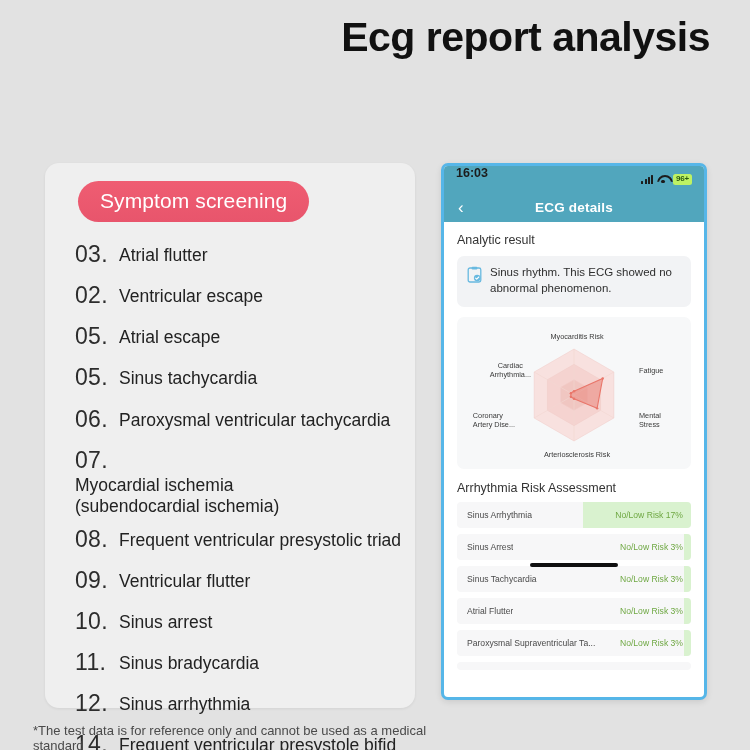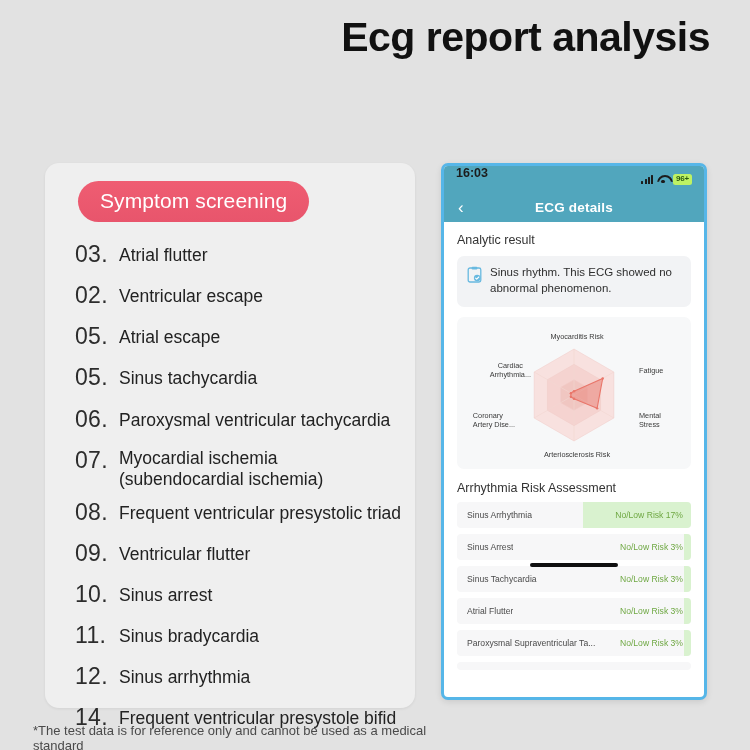--- a/index.html
+++ b/index.html
@@ -191,21 +191,21 @@
             <span class="sym-txt">Atrial escape</span>
           </div>
           <div class="sym-row">
             <span class="sym-num">05.</span>
             <span class="sym-txt">Sinus tachycardia</span>
           </div>
           <div class="sym-row">
             <span class="sym-num">06.</span>
             <span class="sym-txt">Paroxysmal ventricular tachycardia</span>
           </div>
-          <div class="sym-row" style="margin-bottom: 9px;">
+          <div class="sym-row" style="margin-bottom: 9px; flex-direction: column;">
             <span class="sym-num">07.</span>
             <span class="sym-txt" style="padding-top: 1px;">Myocardial ischemia<span class="l2">(subendocardial ischemia)</span></span>
           </div>
           <div class="sym-row">
             <span class="sym-num">08.</span>
             <span class="sym-txt">Frequent ventricular presystolic triad</span>
           </div>
           <div class="sym-row">
             <span class="sym-num">09.</span>
             <span class="sym-txt">Ventricular flutter</span>

